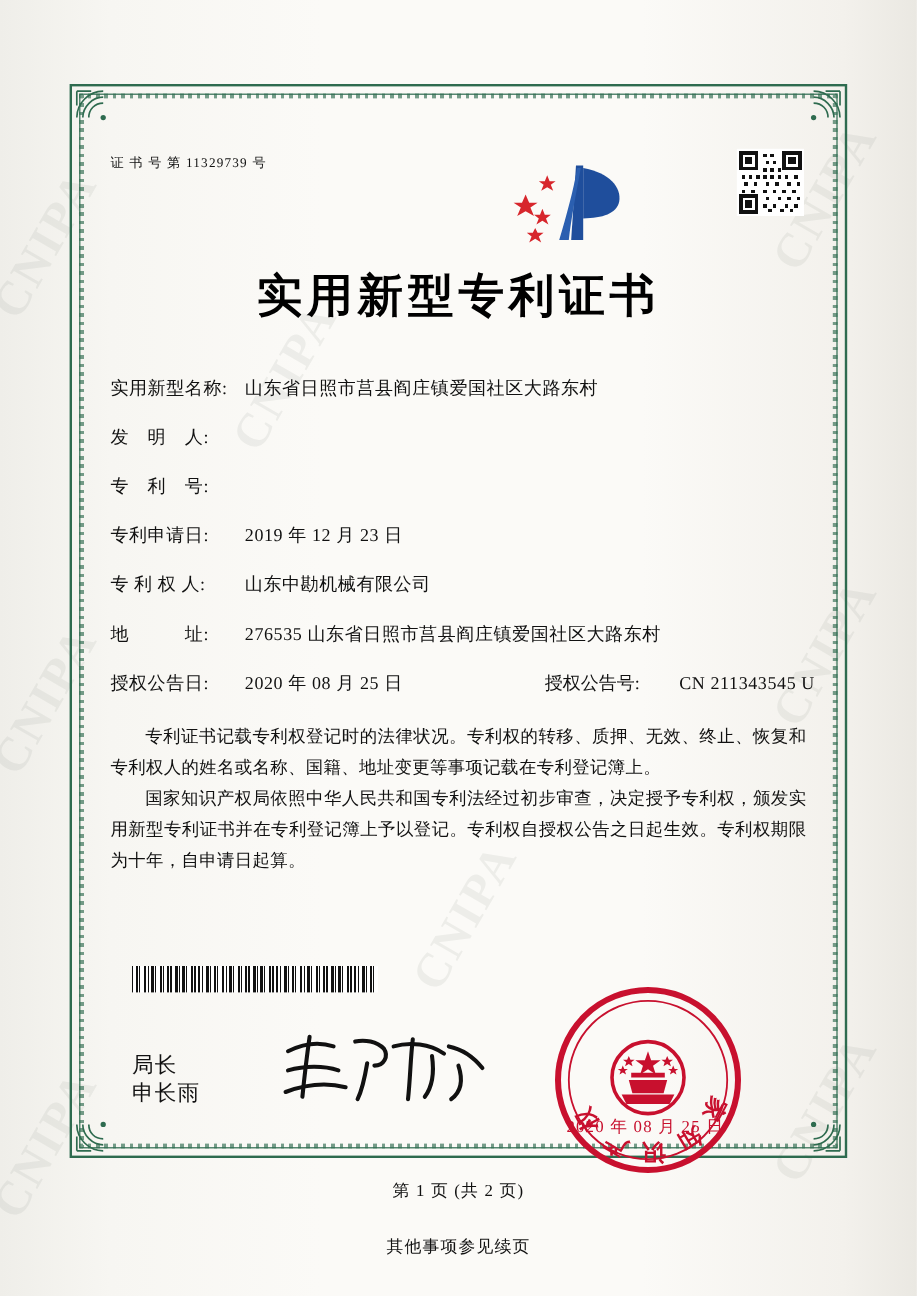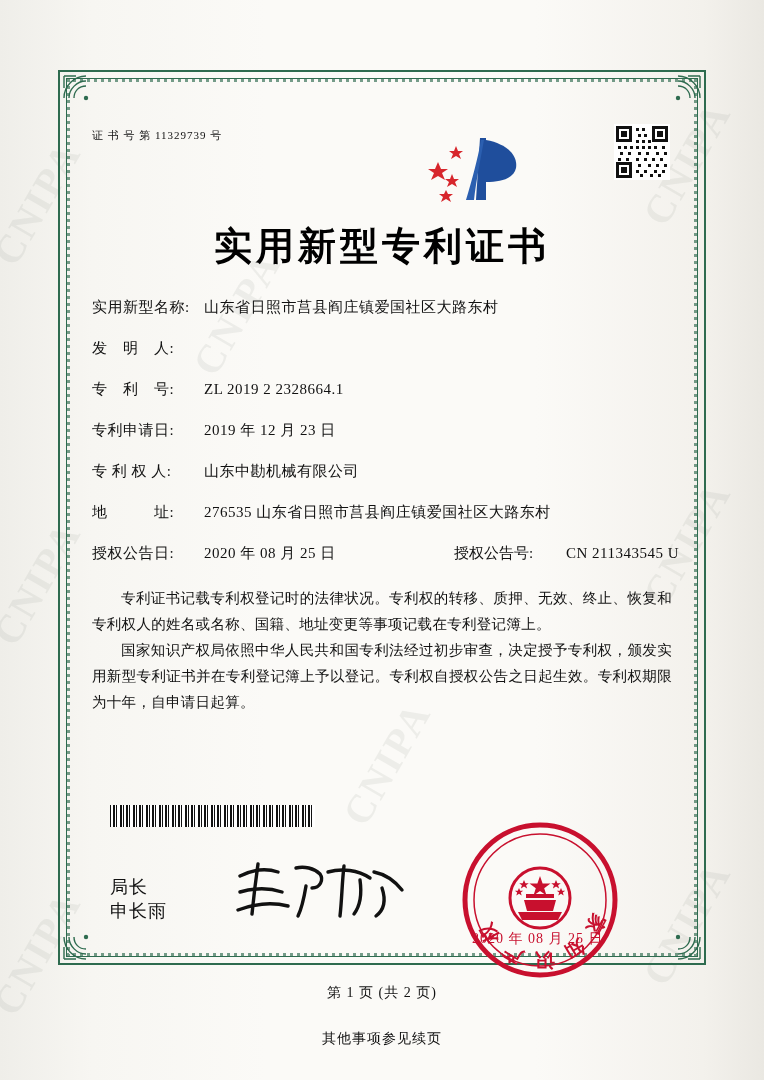--- a/index.html
+++ b/index.html
@@ -112,21 +112,21 @@
     font-family: Liberation Sans, sans-serif;
     font-weight: bold;
     font-size: 38px;
     letter-spacing: 4px;
     color: #000;
     margin: 78px 0 0 0;
     padding: 0;
   }
 
   .fields {
-    margin-top: 26px;
+    margin-top: 42px;
     font-family: "Liberation Serif", serif;
     font-size: 15px;
     color: #111;
   }
   .field {
     display: flex;
     align-items: baseline;
     margin-bottom: 22px;
     white-space: nowrap;
   }
@@ -372,21 +372,20 @@
     <div class="fields">
       <div class="field">
         <div class="lbl">实用新型名称:</div>
         <div class="val">山东省日照市莒县阎庄镇爱国社区大路东村</div>
       </div>
       <div class="field">
         <div class="lbl">发　明　人:</div>
       </div>
       <div class="field">
         <div class="lbl">专　利　号:</div>
-        <div class="val">ZL 2019 2 2328664.1</div>
       </div>
       <div class="field">
         <div class="lbl">专利申请日:</div>
         <div class="val">2019 年 12 月 23 日</div>
       </div>
       <div class="field">
         <div class="lbl">专 利 权 人:</div>
         <div class="val">山东中勘机械有限公司</div>
       </div>
       <div class="field">

